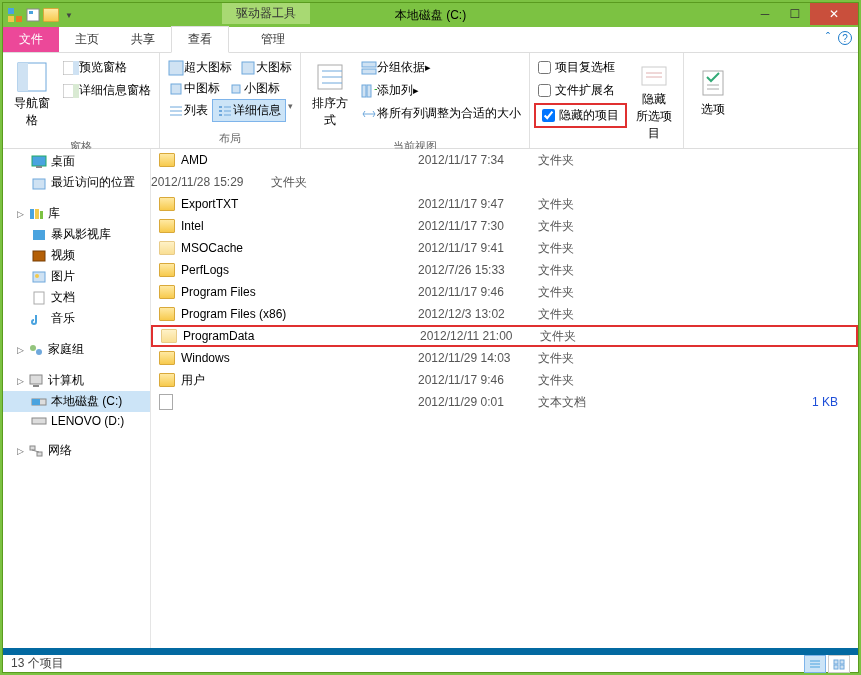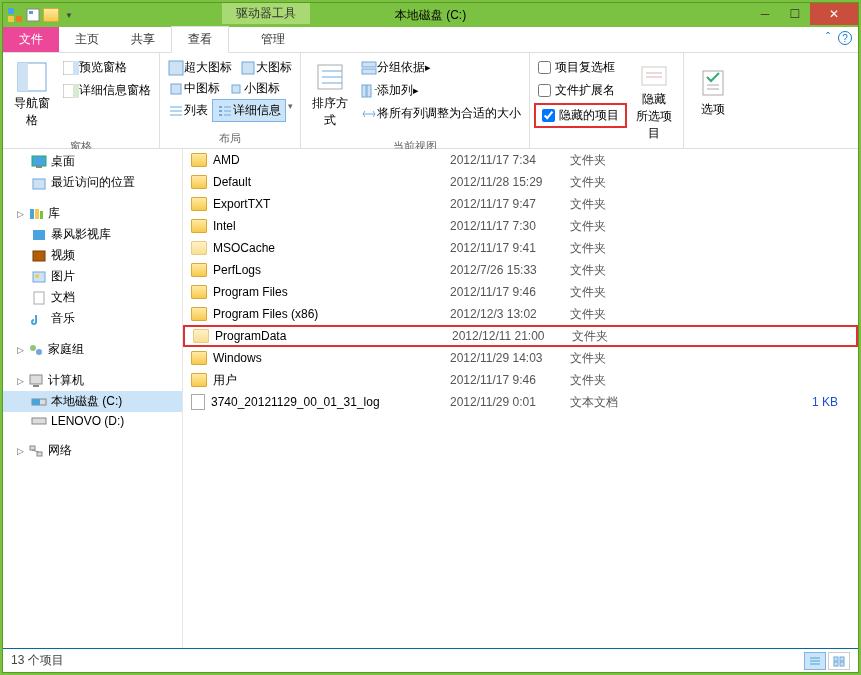--- a/index.html
+++ b/index.html
@@ -23,36 +23,36 @@
 .rgroup-body { flex: 1; display: flex; padding: 4px; gap: 2px; }
 .rgroup-label { text-align: center; font-size: 11px; color: #666; padding: 2px 0; }
 .rbtn-col { display: flex; flex-direction: column; gap: 2px; }
 .rbtn-big { width: 50px; display: flex; flex-direction: column; align-items: center; justify-content: center; gap: 2px; padding: 4px 2px; cursor: pointer; font-size: 11px; text-align: center; }
 .rbtn-small { display: flex; align-items: center; padding: 2px 4px; font-size: 11px; cursor: pointer; white-space: nowrap; }
 .rbtn-small.sel { background: #cce4f7; border: 1px solid #7eb4ea; }
 .chk { display: flex; align-items: center; gap: 4px; padding: 2px 4px; font-size: 11px; }
 .chk input { margin: 0; }
 .rbox { border: 2px solid #e03030; padding: 0 2px; }
 .content { flex: 1; display: flex; overflow: hidden; }
-.nav { width: 180px; background: #fff; border-right: 1px solid #e5e5e5; overflow-y: auto; padding: 2px 0; }
+.nav { width: 148px; background: #fff; border-right: 1px solid #e5e5e5; overflow-y: auto; padding: 2px 0; }
 .nav-item { display: flex; align-items: center; gap: 4px; padding: 2px 6px; cursor: pointer; white-space: nowrap; }
 .nav-item.sel { background: #cce4f7; }
 .nav-indent1 { padding-left: 28px; }
 .nav-indent0 { padding-left: 14px; }
 .nav-spacer { height: 10px; }
 .main { flex: 1; display: flex; flex-direction: column; background: #fff; }
 .files { flex: 1; overflow: auto; }
 .frow { display: flex; align-items: center; padding: 1px 0; height: 22px; }
 .frow.redbox { border: 2px solid #e03030; }
 .fcell-name { width: 267px; display: flex; align-items: center; gap: 6px; padding-left: 8px; }
 .fcell-date { width: 120px; color: #555; }
 .fcell-type { width: 100px; color: #555; }
 .fcell-size { width: 120px; color: #1d4ed8; text-align: right; padding-right: 20px; }
 .fcell-pad { flex: 1; }
-.statusbar { height: 24px; border-top: 1px solid #0369a1; display: flex; align-items: center; padding: 0 8px; justify-content: space-between; font-size: 11px; color: #444; }
+.statusbar { height: 24px; border-top: 7px solid #0369a1; display: flex; align-items: center; padding: 0 8px; justify-content: space-between; font-size: 11px; color: #444; }
 .view-icons { display: flex; gap: 2px; }
 .view-icon { width: 22px; height: 18px; border: 1px solid #ccc; display: flex; align-items: center; justify-content: center; }
 .view-icon.sel { background: #cce4f7; border-color: #7eb4ea; }
 .folder-icon { width: 16px; height: 14px; background: linear-gradient(#ffe9a2, #f7ca4d); border: 1px solid #d9a93a; border-radius: 1px; display: inline-block; }
 .folder-icon.faded { opacity: 0.6; }
 .file-icon { width: 14px; height: 16px; background: #fff; border: 1px solid #aaa; display: inline-block; position: relative; }
 svg { display: block; }
 </style>
 </head>
 <body>
@@ -373,24 +373,20 @@
             <div class="fcell-name">
               <span class="folder-icon"></span>
               <span>AMD</span>
             </div>
             <div class="fcell-date">2012/11/17 7:34</div>
             <div class="fcell-type">文件夹</div>
             <div class="fcell-pad"></div>
             <div class="fcell-size"></div>
           </div>
           <div class="frow">
-            <div class="fcell-name">
-              <span class="folder-icon"></span>
-              <span>Default</span>
-            </div>
             <div class="fcell-date">2012/11/28 15:29</div>
             <div class="fcell-type">文件夹</div>
             <div class="fcell-pad"></div>
             <div class="fcell-size"></div>
           </div>
           <div class="frow">
             <div class="fcell-name">
               <span class="folder-icon"></span>
               <span>ExportTXT</span>
             </div>
@@ -475,21 +471,20 @@
               <span>用户</span>
             </div>
             <div class="fcell-date">2012/11/17 9:46</div>
             <div class="fcell-type">文件夹</div>
             <div class="fcell-pad"></div>
             <div class="fcell-size"></div>
           </div>
           <div class="frow">
             <div class="fcell-name">
               <span class="file-icon"></span>
-              <span>3740_20121129_00_01_31_log</span>
             </div>
             <div class="fcell-date">2012/11/29 0:01</div>
             <div class="fcell-type">文本文档</div>
             <div class="fcell-pad"></div>
             <div class="fcell-size">1 KB</div>
           </div>
         </div>
     </div>
   </div>
 

